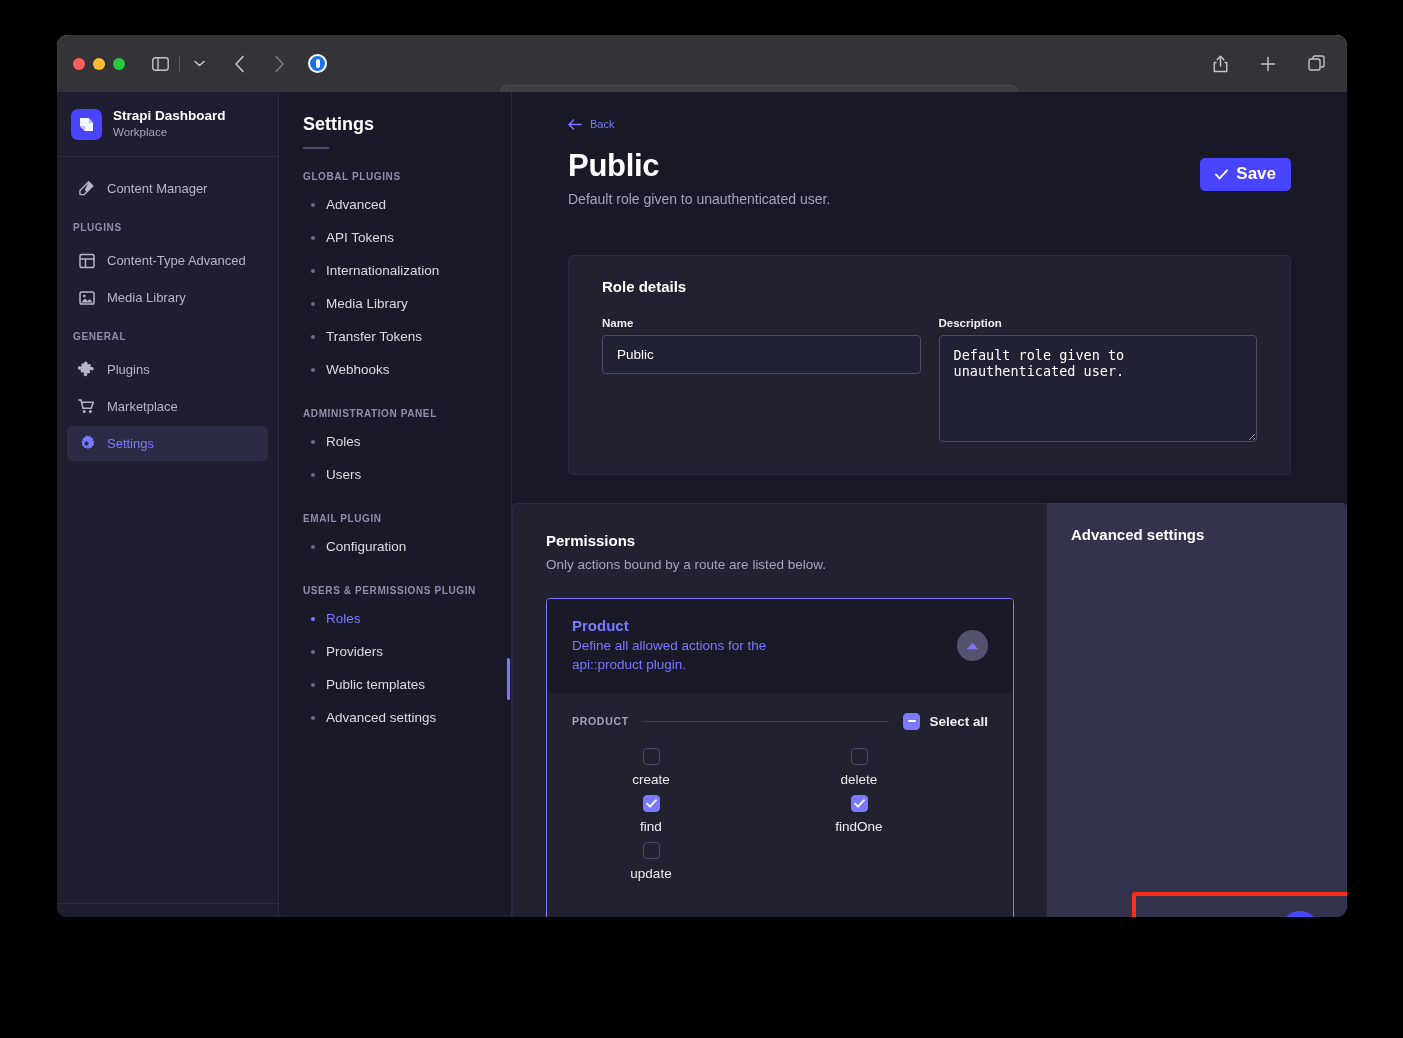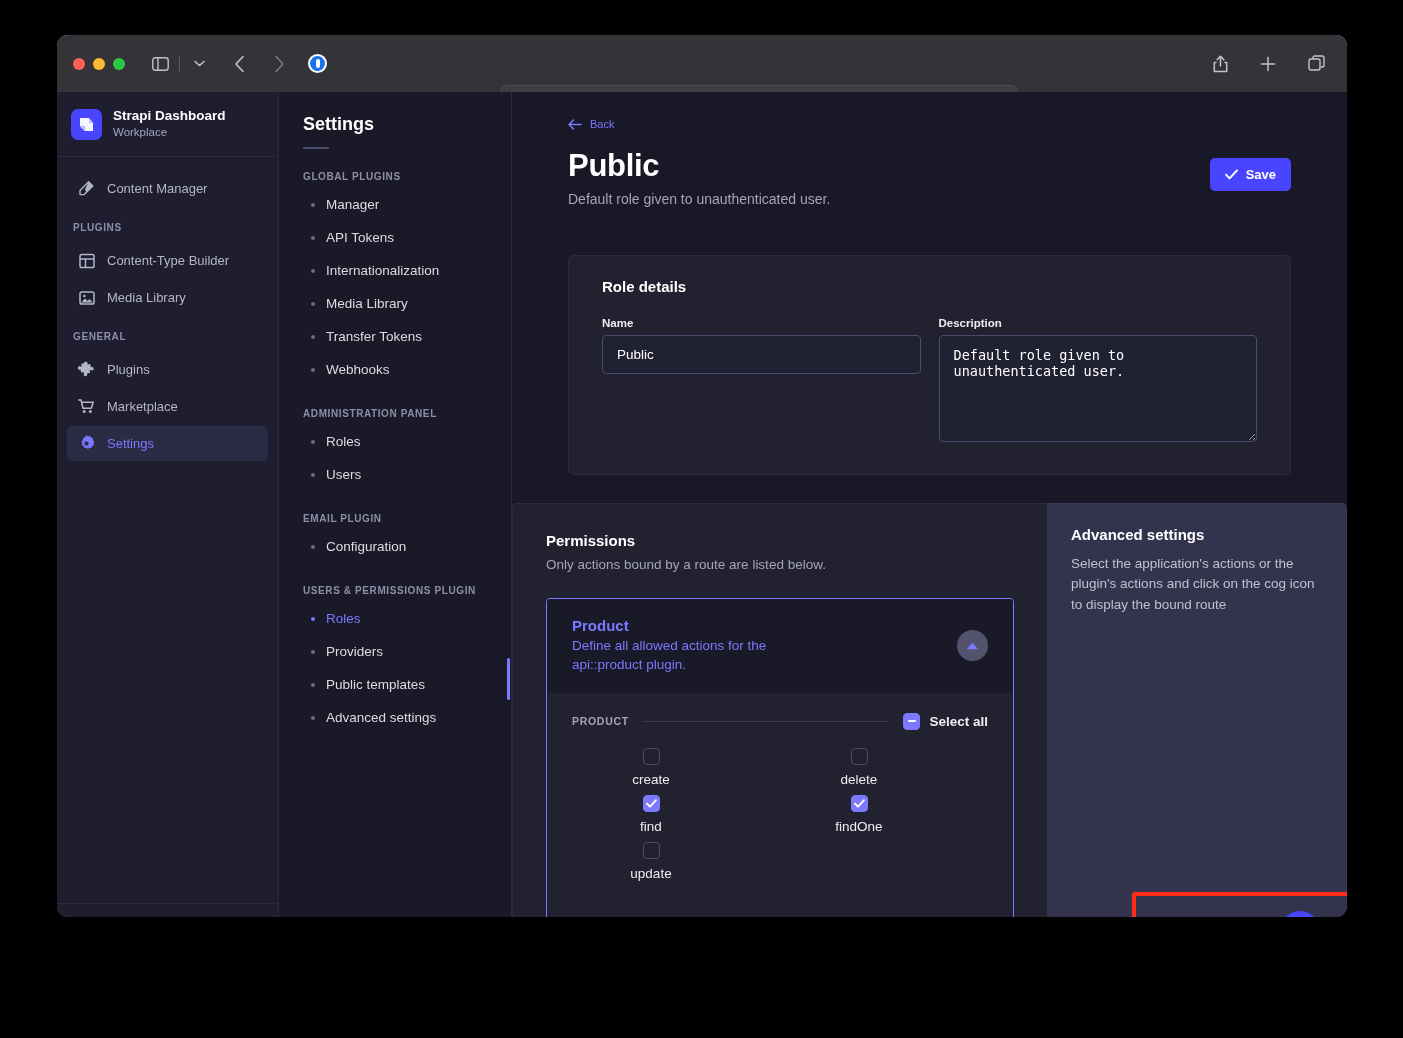--- a/index.html
+++ b/index.html
@@ -198,21 +198,21 @@
   }
   #header-row {
     display: flex; align-items: flex-start;
     padding: 14px 56px 0 56px;
   }
   #header-left { flex: 1; }
   #page-title { color: #fff; font-size: 31px; font-weight: bold; letter-spacing: -.3px; }
   #page-sub { color: #a5a5ba; font-size: 14px; margin-top: 7px; }
   #save-btn {
     background: #4945ff; color: #fff;
-    font-size: 13px; font-weight: bold;
+    font-size: 17px; font-weight: bold;
     border: none; border-radius: 5px;
     height: 33px; padding: 0 15px;
     display: flex; align-items: center; gap: 8px;
     margin-top: 10px;
   }
 
   .card {
     background: #21212f;
     border: 1px solid #2b2b40;
     border-radius: 5px;
@@ -417,21 +417,21 @@
 
         <div class="nav-section-label">PLUGINS</div>
         <div class="nav-item">
           <span class="ico">
             <svg width="16" height="16" viewBox="0 0 16 16">
                 <rect x="1" y="1.5" width="14" height="13" rx="1.8" fill="none" stroke="#b5b5c8" stroke-width="1.5"></rect>
                 <line x1="1" y1="6" x2="15" y2="6" stroke="#b5b5c8" stroke-width="1.5"></line>
                 <line x1="6.5" y1="6" x2="6.5" y2="14.5" stroke="#b5b5c8" stroke-width="1.5"></line>
               </svg>
           </span>
-          <span>Content-Type Builder</span>
+          <span>Content-Type Advanced</span>
         </div>
         <div class="nav-item">
           <span class="ico">
             <svg width="16" height="16" viewBox="0 0 16 16">
                 <rect x="1" y="2" width="14" height="12" rx="1.8" fill="none" stroke="#b5b5c8" stroke-width="1.5"></rect>
                 <circle cx="5.3" cy="6" r="1.3" fill="#b5b5c8"></circle>
                 <path d="M2.2 12.6 L6 8.4 L8.6 11 L10.6 9 L13.8 12.6 Z" fill="#b5b5c8"></path>
               </svg>
           </span>
           <span>Media Library</span>
@@ -478,21 +478,21 @@
       </div>
     </div>
 
     <div id="settings-nav">
       <div id="settings-title">Settings</div>
       <div id="settings-rule"></div>
 
       <div class="set-group-label">GLOBAL PLUGINS</div>
       <div class="set-item">
           <span class="dot"></span>
-          <span>Manager</span>
+          <span>Advanced</span>
         </div>
       <div class="set-item">
           <span class="dot"></span>
           <span>API Tokens</span>
         </div>
       <div class="set-item">
           <span class="dot"></span>
           <span>Internationalization</span>
         </div>
       <div class="set-item">
@@ -647,21 +647,20 @@
                   <span>update</span>
                 </div>
                 <div class="perm-cell"></div>
               </div>
             </div>
           </div>
         </div>
 
         <div id="perm-right">
           <div id="adv-title">Advanced settings</div>
-          <div id="adv-desc">Select the application's actions or the plugin's actions and click on the cog icon to display the bound route</div>
         </div>
       </div>
 
       <div id="highlight-box"></div>
 
       <div id="help-btn">?</div>
     </div>
 
   </div>
 </div>

